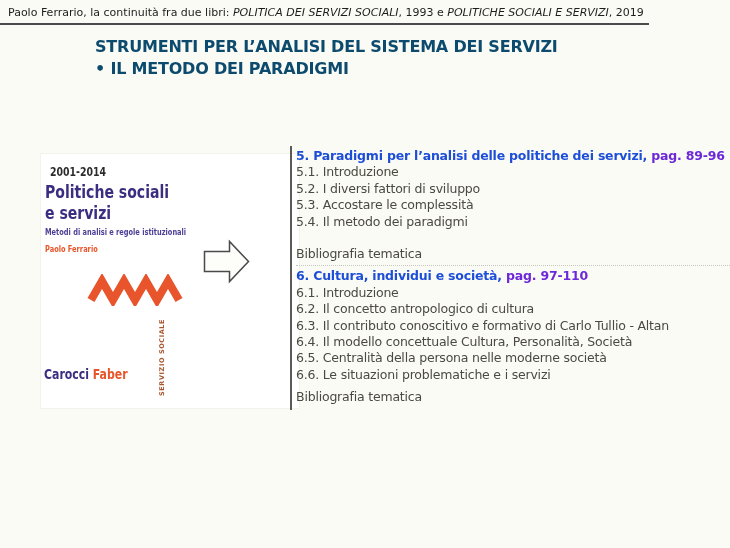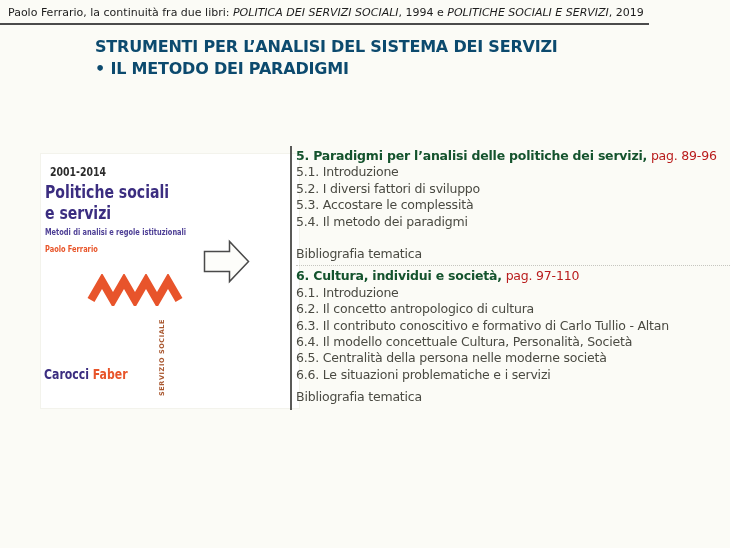--- a/index.html
+++ b/index.html
@@ -24,33 +24,33 @@
   .zigzag { position:absolute; left:46px; top:120px; }
   .spine { position:absolute; left:117px; top:176px; height:66px; font-size:6.5px; font-weight:bold; color:#a8562e; letter-spacing:0.6px; writing-mode:vertical-rl; transform:rotate(180deg); white-space:nowrap; }
   .publisher { left:3px; top:212px; font-size:14px; font-weight:bold; }
   .pub-carocci { color:#3b2d80; }
   .pub-faber { color:#e8552a; }
   
   .arrow { position:absolute; left:203px; top:239px; }
   
   .toc { position:absolute; left:290px; top:146px; width:436px; border-left:2px solid #5a5a58; padding:2px 0 4px 4px; font-size:12.5px; color:#4a4a42; letter-spacing:-0.2px; }
   .toc-row { line-height:16.4px; white-space:nowrap; }
-  .toc-head { font-weight:bold; color:#14532d;margin-top:21px; }
-  .toc-pages { font-weight:normal; color:#b91c1c; }
+  .toc-head { font-weight:bold; color:#1d4ed8;margin-top:21px; }
+  .toc-pages { font-weight:bold; color:#6d28d9; }
   .sp16 { height:16px; }
   .sp6 { height:6px; }
   .toc-divider { border-top:1px dotted #c6c6c0; margin:3px 0 2px 0; }
 </style>
 </head>
 <body>
 
 <div id="canvas">
 
   <div class="header">
-    <span>Paolo Ferrario, la continuità fra due libri: </span><span class="book">POLITICA DEI SERVIZI SOCIALI</span><span>, 1994 e </span><span class="book">POLITICHE SOCIALI E SERVIZI</span><span>, 2019</span>
+    <span>Paolo Ferrario, la continuità fra due libri: </span><span class="book">POLITICA DEI SERVIZI SOCIALI</span><span>, 1993 e </span><span class="book">POLITICHE SOCIALI E SERVIZI</span><span>, 2019</span>
   </div>
   <div class="header-rule"></div>
 
   <div class="slide-title">
     <div>STRUMENTI PER L’ANALISI DEL SISTEMA DEI SERVIZI</div>
     <div>• IL METODO DEI PARADIGMI</div>
   </div>
 
   <div class="cover">
     <div class="cn cover-years">2001-2014</div>

